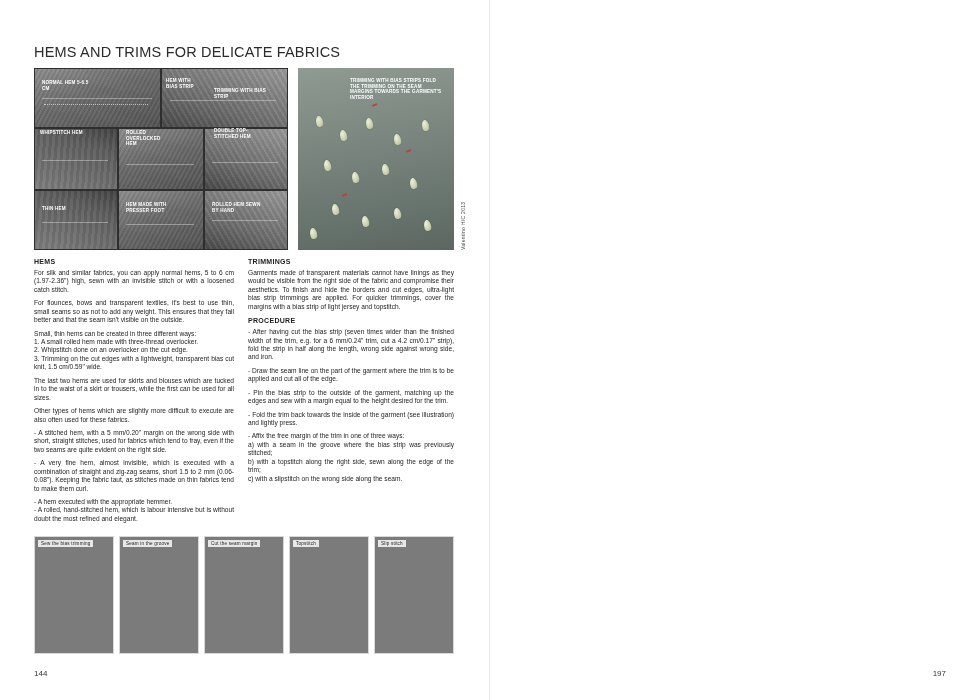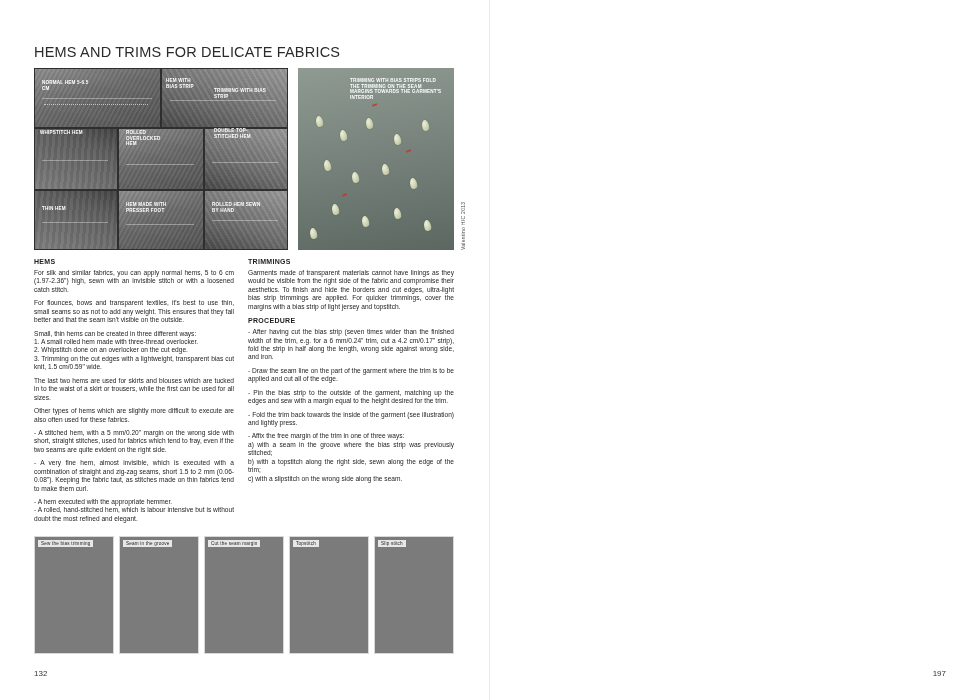--- a/index.html
+++ b/index.html
@@ -160,21 +160,21 @@
         <div class="striplab">Cut the seam margin</div>
       </div>
       <div class="stripcell fabric3" style="left:255px;">
         <div class="striplab">Topstitch</div>
       </div>
       <div class="stripcell fabric" style="left:340px;">
         <div class="striplab">Slip stitch</div>
       </div>
     </div>
 
-    <div class="folio folio-l">132</div>
+    <div class="folio folio-l">144</div>
   </div>
 
   <div class="gutter"></div>
 
   <div class="leaf leaf-right">
 
     <div class="folio folio-r">197</div>
   </div>
 
 </div>

